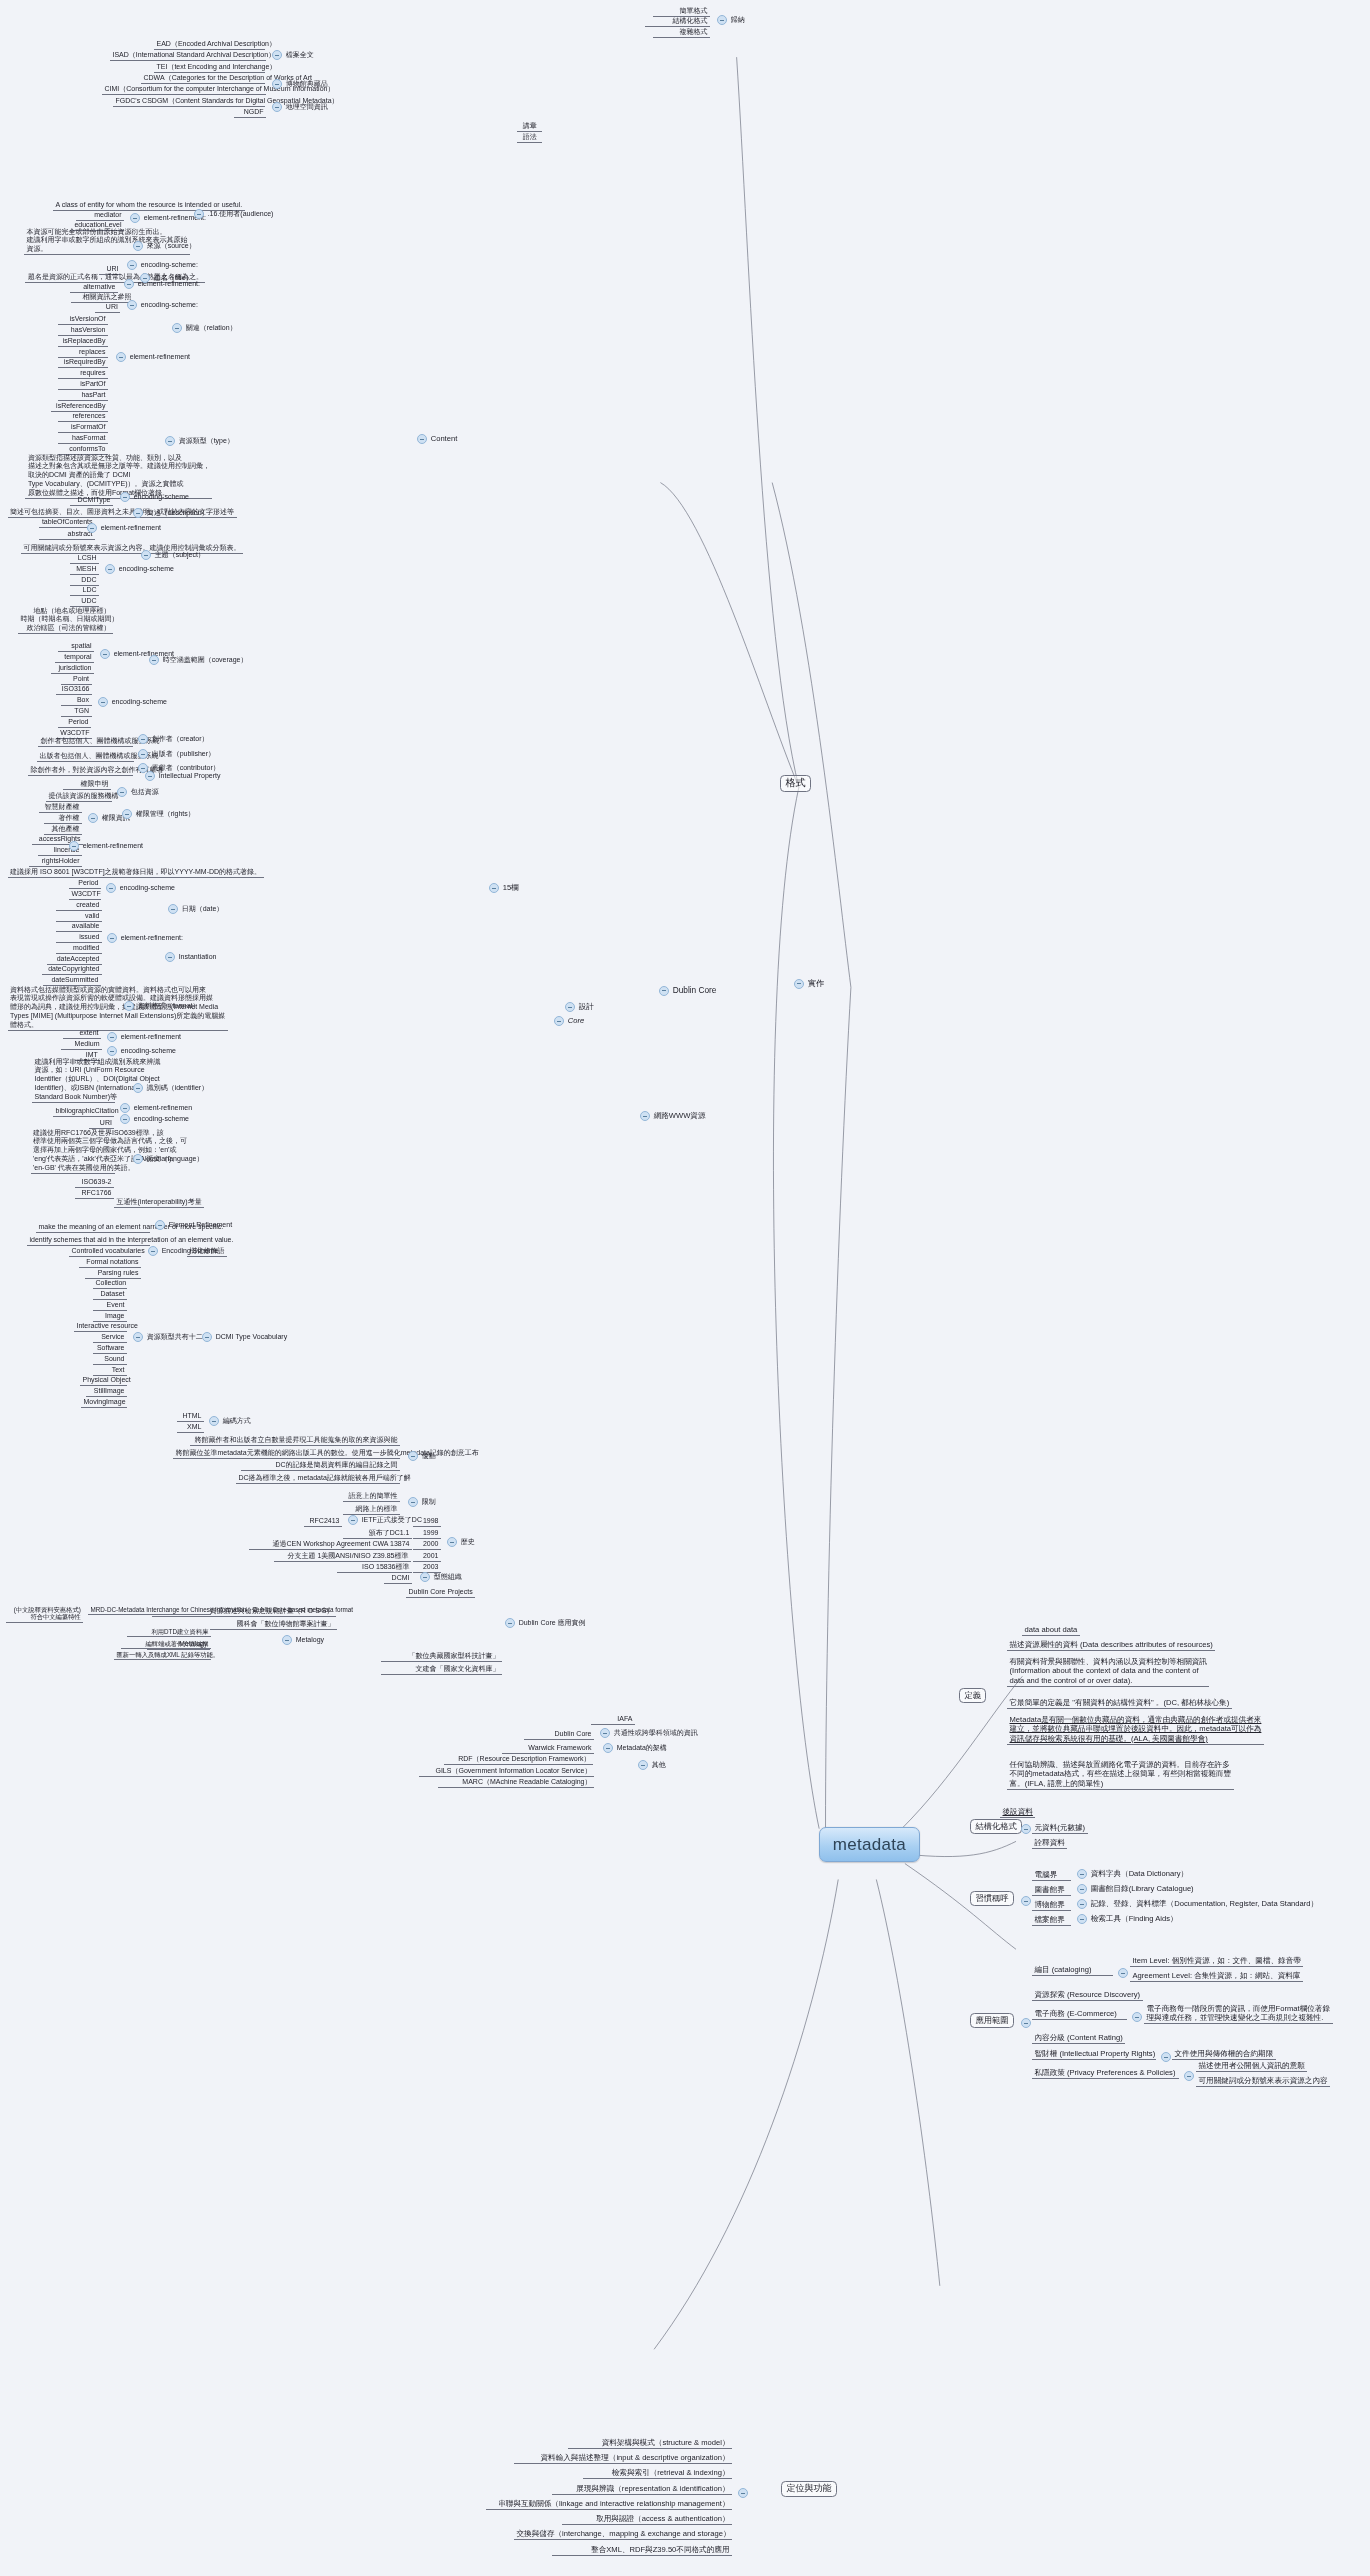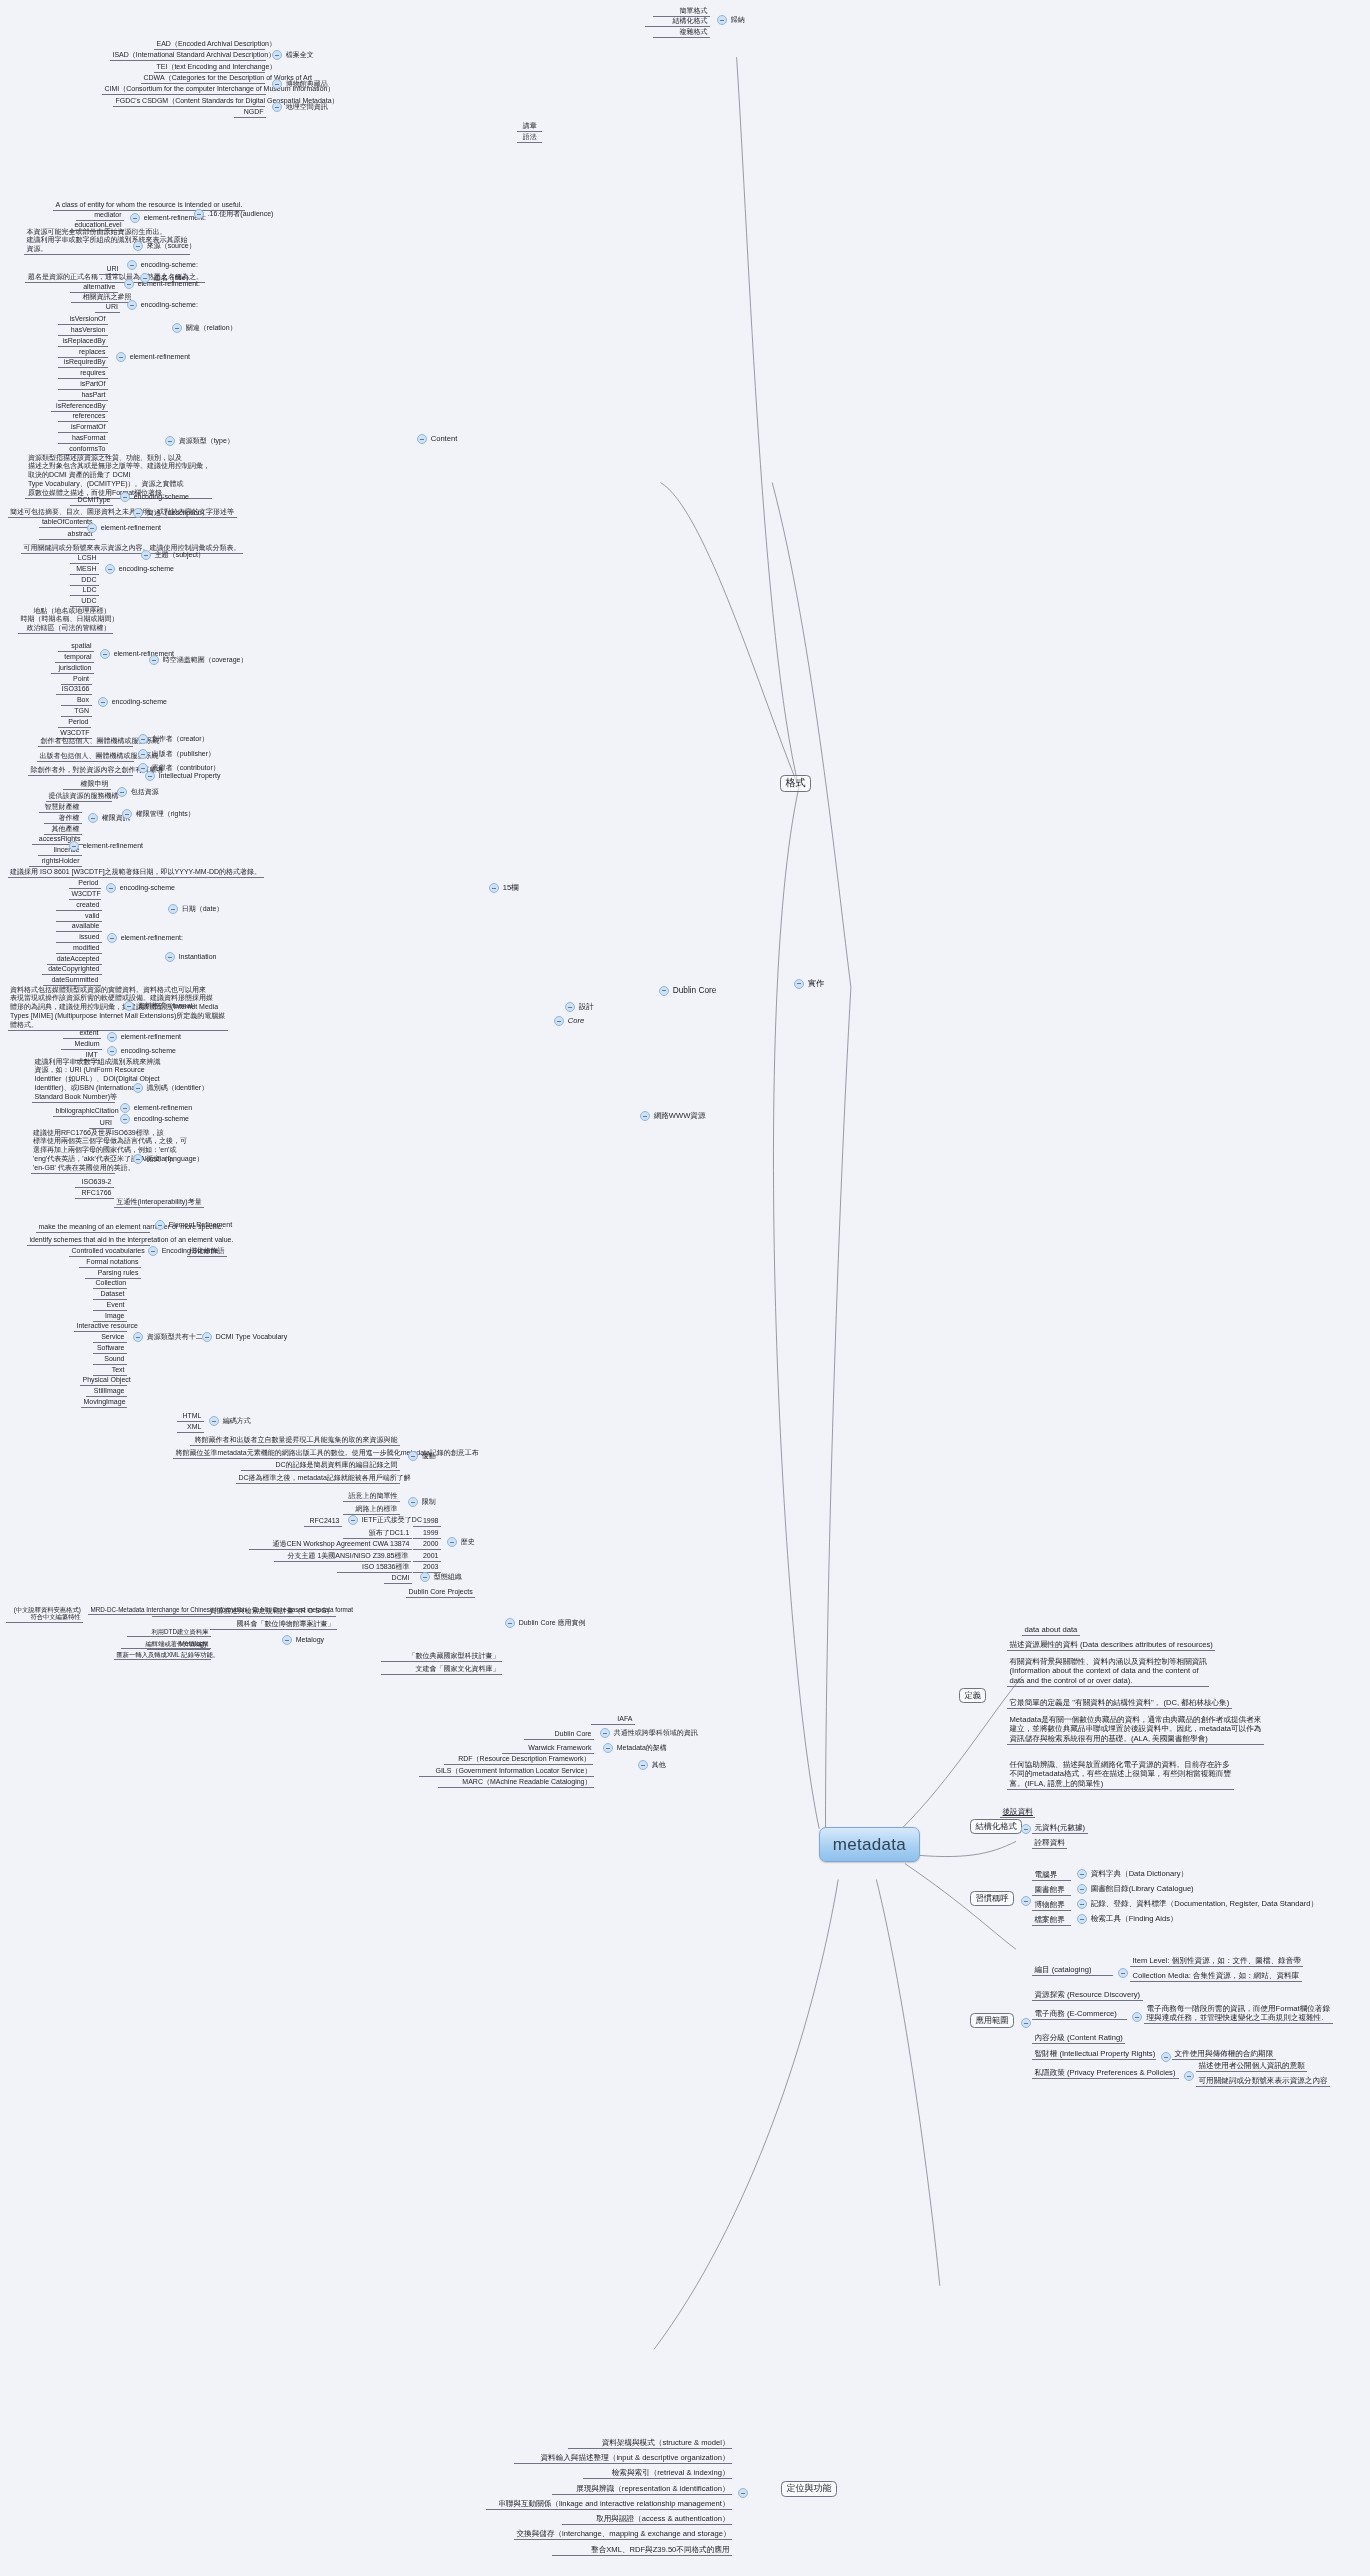--- a/index.html
+++ b/index.html
@@ -342,21 +342,21 @@
 <div class="node leaf sz11 ralign" style="left:438px;top:1777px;width:156px;">MARC（MAchine Readable Cataloging）</div>
 <div class="node sz11" style="left:600px;top:1743px;"><span class="collapse"></span><span>Metadata的架構</span></div>
 <div class="node sz11" style="left:635px;top:1760px;"><span class="collapse"></span><span>其他</span></div>
 
 <div class="node leaf sz12" style="left:1022px;top:1624px;">data about data</div>
 <div class="node leaf sz12" style="left:1007px;top:1639px;">描述資源屬性的資料 (Data describes attributes of resources)</div>
 <div class="node leaf sz12" style="left:1007px;top:1656px;">有關資料背景與關聯性、資料內涵以及資料控制等相關資訊
 (Information about the context of data and the content of
 data and the control of or over data).</div>
 <div class="node leaf sz12" style="left:1007px;top:1697px;">它最簡單的定義是 "有關資料的結構性資料" 。(DC, 都柏林核心集)</div>
-<div class="node leaf sz12" style="left:1007px;top:1714px;">Metadata是有關一個數位典藏品的資料，通常由典藏品的創作者或提供者來
+<div class="node leaf sz12" style="left:1007px;top:1714px;text-decoration:underline;">Metadata是有關一個數位典藏品的資料，通常由典藏品的創作者或提供者來
 建立，並將數位典藏品串聯或埋置於後設資料中。因此，metadata可以作為
 資訊儲存與檢索系統很有用的基礎。(ALA, 美國圖書館學會)</div>
 <div class="node leaf sz12" style="left:1007px;top:1759px;">任何協助辨識、描述與放置網路化電子資源的資料。目前存在許多
 不同的metadata格式，有些在描述上很簡單，有些則相當複雜而豐
 富。(IFLA, 語意上的簡單性)</div>
 <div class="node boxed sz13" style="left:959px;top:1688px;">定義</div>
 
 <div class="node leaf sz12" style="left:1000px;top:1806px;text-decoration:underline;">後設資料</div>
 <div class="node leaf sz12" style="left:1032px;top:1822px;">元資料(元數據)</div>
 <div class="node leaf sz12" style="left:1032px;top:1837px;">詮釋資料</div>
@@ -370,21 +370,21 @@
 <div class="node leaf sz12" style="left:1032px;top:1899px;width:39px;">博物館界</div>
 <div class="node sz12" style="left:1074px;top:1899px;"><span class="collapse"></span><span>記錄、登錄、資料標準（Documentation, Register, Data Standard）</span></div>
 <div class="node leaf sz12" style="left:1032px;top:1914px;width:39px;">檔案館界</div>
 <div class="node sz12" style="left:1074px;top:1914px;"><span class="collapse"></span><span>檢索工具（Finding Aids）</span></div>
 <div class="node boxed sz13" style="left:970px;top:1891px;">習慣稱呼</div>
 <span class="collapse" style="position:absolute;left:1018px;top:1896px;"></span>
 
 <div class="node leaf sz12" style="left:1032px;top:1964px;width:81px;">編目 (cataloging)</div>
 <span class="collapse" style="position:absolute;left:1115px;top:1968px;"></span>
 <div class="node leaf sz12" style="left:1130px;top:1955px;">Item Level: 個別性資源，如：文件、圖檔、錄音帶</div>
-<div class="node leaf sz12" style="left:1130px;top:1970px;">Collection Media: 合集性資源，如：網站、資料庫</div>
+<div class="node leaf sz12" style="left:1130px;top:1970px;">Agreement Level: 合集性資源，如：網站、資料庫</div>
 <div class="node leaf sz12" style="left:1032px;top:1989px;">資源探索 (Resource Discovery)</div>
 <div class="node leaf sz12" style="left:1032px;top:2008px;width:95px;">電子商務 (E-Commerce)</div>
 <span class="collapse" style="position:absolute;left:1129px;top:2012px;"></span>
 <div class="node leaf sz12" style="left:1144px;top:2003px;">電子商務每一階段所需的資訊，而使用Format欄位著錄
 理與達成任務，並管理快速變化之工商規則之複雜性.</div>
 <div class="node leaf sz12" style="left:1032px;top:2032px;">內容分級 (Content Rating)</div>
 <div class="node leaf sz12" style="left:1032px;top:2048px;width:124px;">智財權 (Intellectual Property Rights)</div>
 <span class="collapse" style="position:absolute;left:1158px;top:2052px;"></span>
 <div class="node leaf sz12" style="left:1172px;top:2048px;">文件使用與傳佈權的合約期限</div>
 <div class="node leaf sz12" style="left:1032px;top:2067px;width:147px;">私隱政策 (Privacy Preferences &amp; Policies)</div>

